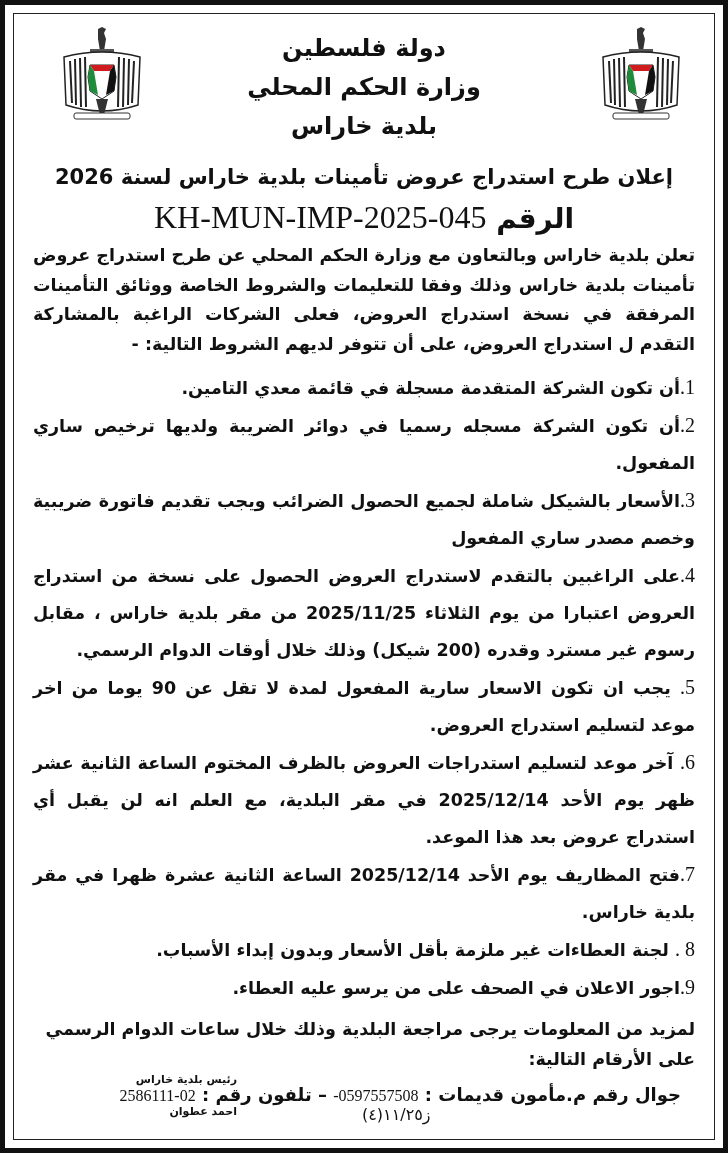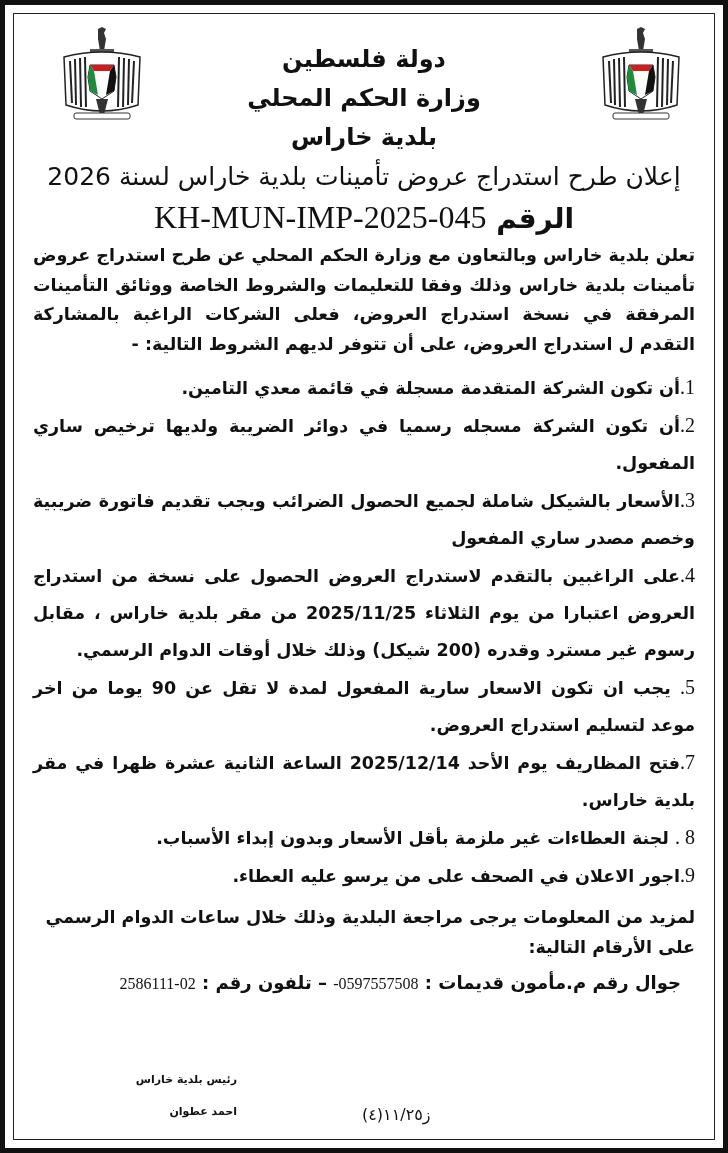--- a/index.html
+++ b/index.html
@@ -16,23 +16,23 @@
       position: absolute; left: 22px; right: 22px; top: 10px; bottom: 10px;
       direction: rtl; color: #111111;
       font-family: "DejaVu Sans", sans-serif;
     }
     .header { position: relative; height: 140px; }
     .emblem {
       position: absolute; top: 10px; width: 84px; height: 100px;
     }
     .emblem.right { right: 18px; }
     .emblem.left { left: 33px; }
-    .header-lines { text-align: center; padding-top: 25px; }
+    .header-lines { text-align: center; padding-top: 14px; }
     .header-lines div { font-weight: bold; font-size: 24px; line-height: 39px; }
-    .title { text-align: center; font-weight: normal; font-size: 25px; margin-top: 4px; line-height: 36px; }
+    .title { text-align: center; font-weight: bold; font-size: 21px; margin-top: 4px; line-height: 36px; }
     .ref { text-align: center; font-size: 28px; line-height: 44px; font-weight: bold; }
     .ref .ref-code { font-family: "Liberation Serif", serif; font-weight: normal; font-size: 32px; direction: ltr; unicode-bidi: embed; }
     .para { font-weight: bold; font-size: 17.5px; line-height: 29.5px; text-align: justify; padding: 0 6px; }
     .items { margin-top: 10px; padding: 0 6px; }
     .item { font-weight: bold; font-size: 17.5px; line-height: 37px; text-align: justify; }
     .item .num { font-family: "Liberation Serif", serif; font-weight: normal; font-size: 20px; }
     .contact { font-weight: bold; font-size: 17.5px; line-height: 29.5px; padding: 0 6px; margin-top: 8px; }
     .phones { font-weight: bold; font-size: 18px; line-height: 34px; padding: 0 20px 0 6px; margin-top: 4px; }
     .phones .num { font-family: "Liberation Serif", serif; font-weight: normal; font-size: 16px; }
     .sign { position: absolute; left: 10px; bottom: 10px; text-align: right; width: 200px; }
@@ -106,20 +106,21 @@
     </div>
 
     <div class="para">تعلن بلدية خاراس وبالتعاون مع وزارة الحكم المحلي عن طرح استدراج عروض تأمينات بلدية خاراس وذلك وفقا للتعليمات والشروط الخاصة ووثائق التأمينات المرفقة في نسخة استدراج العروض، فعلى الشركات الراغبة بالمشاركة التقدم ل استدراج العروض، على أن تتوفر لديهم الشروط التالية: -</div>
 
     <div class="items">
       <div class="item"><span class="num">1.</span><span>أن تكون الشركة المتقدمة مسجلة في قائمة معدي التامين.</span></div>
       <div class="item"><span class="num">2.</span><span>أن تكون الشركة مسجله رسميا في دوائر الضريبة ولديها ترخيص ساري المفعول.</span></div>
       <div class="item"><span class="num">3.</span><span>الأسعار بالشيكل شاملة لجميع الحصول الضرائب ويجب تقديم فاتورة ضريبية وخصم مصدر ساري المفعول</span></div>
       <div class="item"><span class="num">4.</span><span>على الراغبين بالتقدم لاستدراج العروض الحصول على نسخة من استدراج العروض اعتبارا من يوم الثلاثاء 2025/11/25 من مقر بلدية خاراس ، مقابل رسوم غير مسترد وقدره (200 شيكل) وذلك خلال أوقات الدوام الرسمي.</span></div>
       <div class="item"><span class="num">5.</span><span> يجب ان تكون الاسعار سارية المفعول لمدة لا تقل عن 90 يوما من اخر موعد لتسليم استدراج العروض.</span></div>
+      <div class="item"><span class="num">6.</span><span> آخر موعد لتسليم استدراجات العروض بالظرف المختوم الساعة الثانية عشر ظهر يوم الأحد 2025/12/14 في مقر البلدية، مع العلم انه لن يقبل أي استدراج عروض بعد هذا الموعد.</span></div>
       <div class="item"><span class="num">7.</span><span>فتح المظاريف يوم الأحد 2025/12/14 الساعة الثانية عشرة ظهرا في مقر بلدية خاراس.</span></div>
       <div class="item"><span class="num">8 .</span><span> لجنة العطاءات غير ملزمة بأقل الأسعار وبدون إبداء الأسباب.</span></div>
       <div class="item"><span class="num">9.</span><span>اجور الاعلان في الصحف على من يرسو عليه العطاء.</span></div>
     </div>
 
     <div class="contact">لمزيد من المعلومات يرجى مراجعة البلدية وذلك خلال ساعات الدوام الرسمي على الأرقام التالية:</div>
 
     <div class="phones">
       <span>جوال رقم م.مأمون قديمات :</span>
       <span class="num">0597557508-</span>

